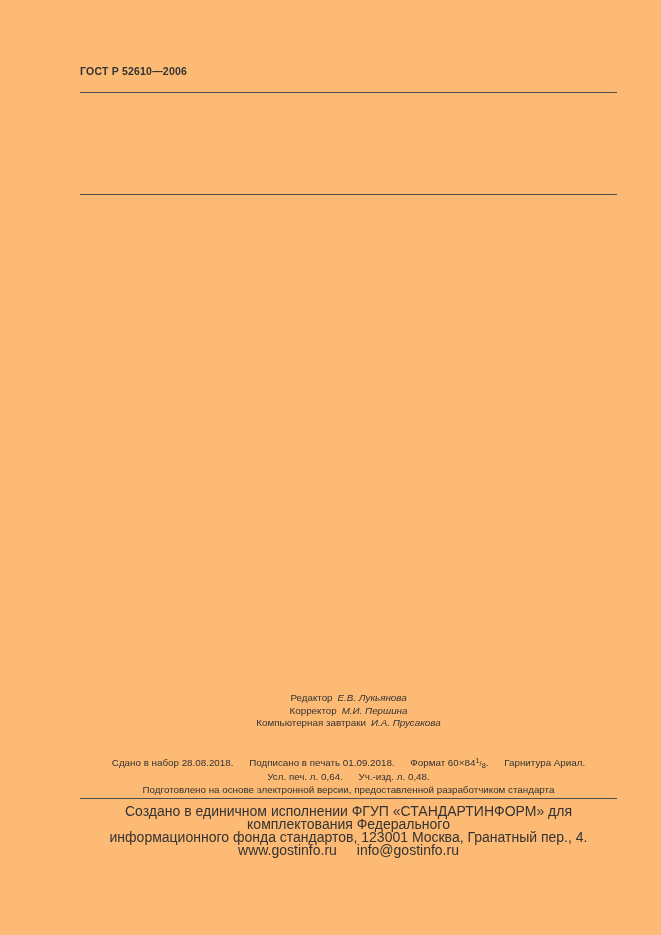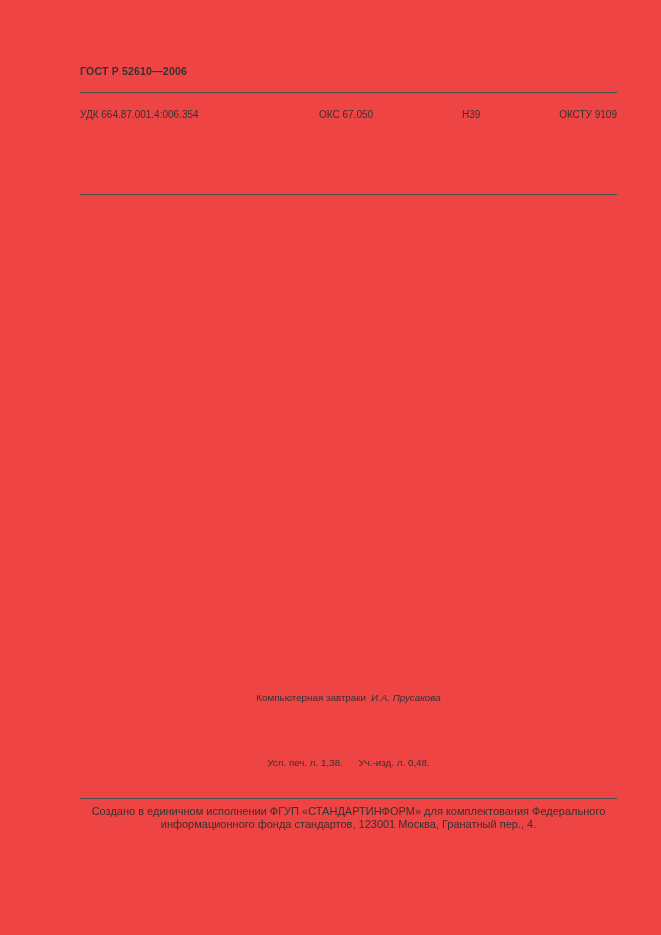--- a/index.html
+++ b/index.html
@@ -4,21 +4,21 @@
 <style>
   html, body {
     margin: 0;
     padding: 0;
     background: #fbfbfb;
   }
   .page {
     position: relative;
     width: 661px;
     height: 935px;
-    background: #ef4444;
+    background: #fdba74;
     font-family: "Liberation Sans", sans-serif;
     color: #333;
     font-size: 10px;
     overflow: hidden;
   }
   .doc-title {
     position: absolute;
     left: 80px;
     top: 65px;
     font-size: 10.5px;
@@ -88,56 +88,67 @@
   .frac { font-size: 7.5px; }
   .frac .sup { position: relative; top: -3px; }
   .frac .sub { position: relative; top: 2px; }
   .publisher {
     position: absolute;
     left: 80px;
     top: 805px;
     width: 537px;
     text-align: center;
     line-height: 13px;
-    font-size: 11px;
+    font-size: 14px;
   }
   .contact-gap { margin-right: 16px; }
 </style>
 </head>
 <body>
 
 <div class="page">
 
   <div class="doc-title">ГОСТ Р 52610—2006</div>
 
   <div class="rule rule1"></div>
 
-  <div class="codes">
-    <span class="code-udk">УДК 664.87.001.4:006.354</span>
-    <span class="code-oks">ОКС 67.050</span>
-    <span class="code-group">Н39</span>
-    <span class="code-okstu">ОКСТУ 9109</span>
-  </div>
 
 
   <div class="rule rule2"></div>
 
   <div class="credits">
+    <div>
+      <span>Редактор</span><span class="credit-name">Е.В. Лукьянова</span>
+    </div>
+    <div>
+      <span>Корректор</span><span class="credit-name">М.И. Першина</span>
+    </div>
     <div>
       <span>Компьютерная завтраки</span><span class="credit-name">И.А. Прусакова</span>
     </div>
   </div>
 
   <div class="imprint">
     <div>
-      <span class="seg">Усл. печ. л. 1,38.</span>
+      <span class="seg">Сдано в набор 28.08.2018.</span>
+      <span class="seg">Подписано в печать 01.09.2018.</span>
+      <span class="seg"><span>Формат 60×84</span><span class="frac"><span class="sup">1</span><span>/</span><span class="sub">8</span></span><span>.</span></span>
+      <span class="seg last">Гарнитура Ариал.</span>
+    </div>
+    <div>
+      <span class="seg">Усл. печ. л. 0,64.</span>
       <span class="seg last">Уч.-изд. л. 0,48.</span>
     </div>
+    <div>Подготовлено на основе электронной версии, предоставленной разработчиком стандарта</div>
   </div>
 
   <div class="rule rule3"></div>
 
   <div class="publisher">
     <div>Создано в единичном исполнении ФГУП «СТАНДАРТИНФОРМ» для комплектования Федерального</div>
     <div>информационного фонда стандартов, 123001 Москва, Гранатный пер., 4.</div>
+    <div>
+      <span class="contact-gap">www.gostinfo.ru</span>
+      <span>info@gostinfo.ru</span>
+    </div>
   </div>
 
 </div>
 
 </body></html>

